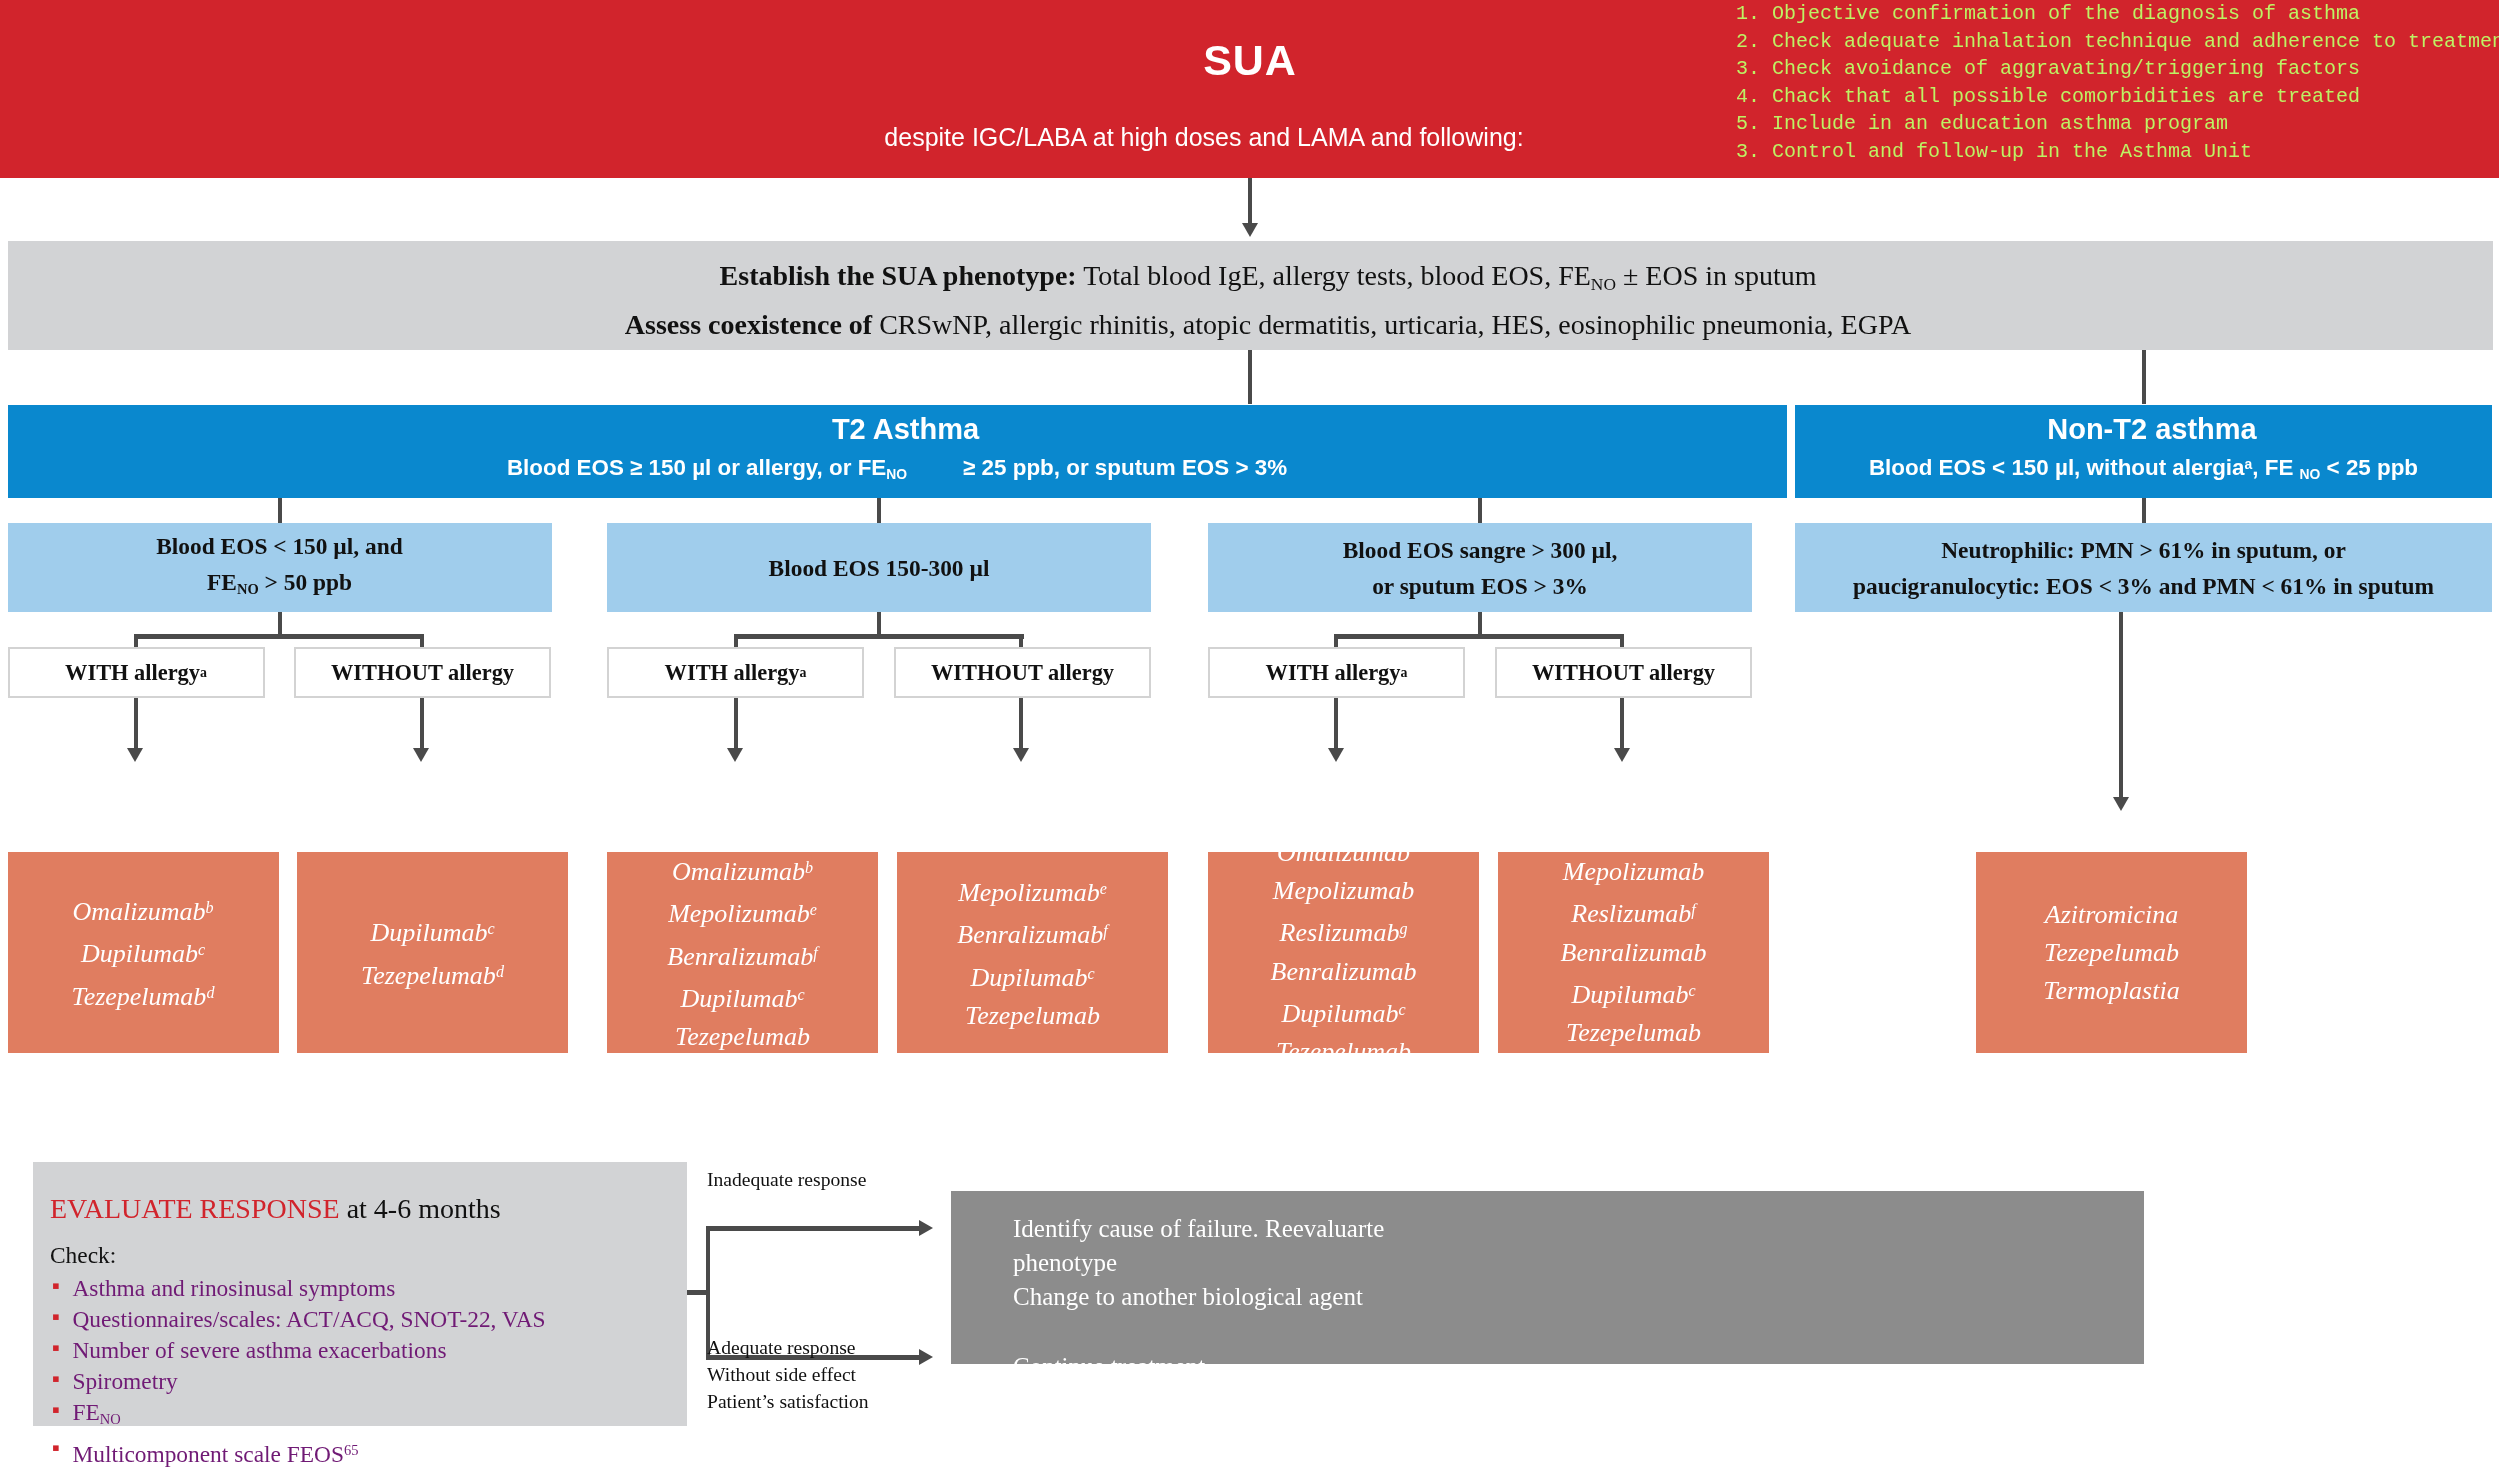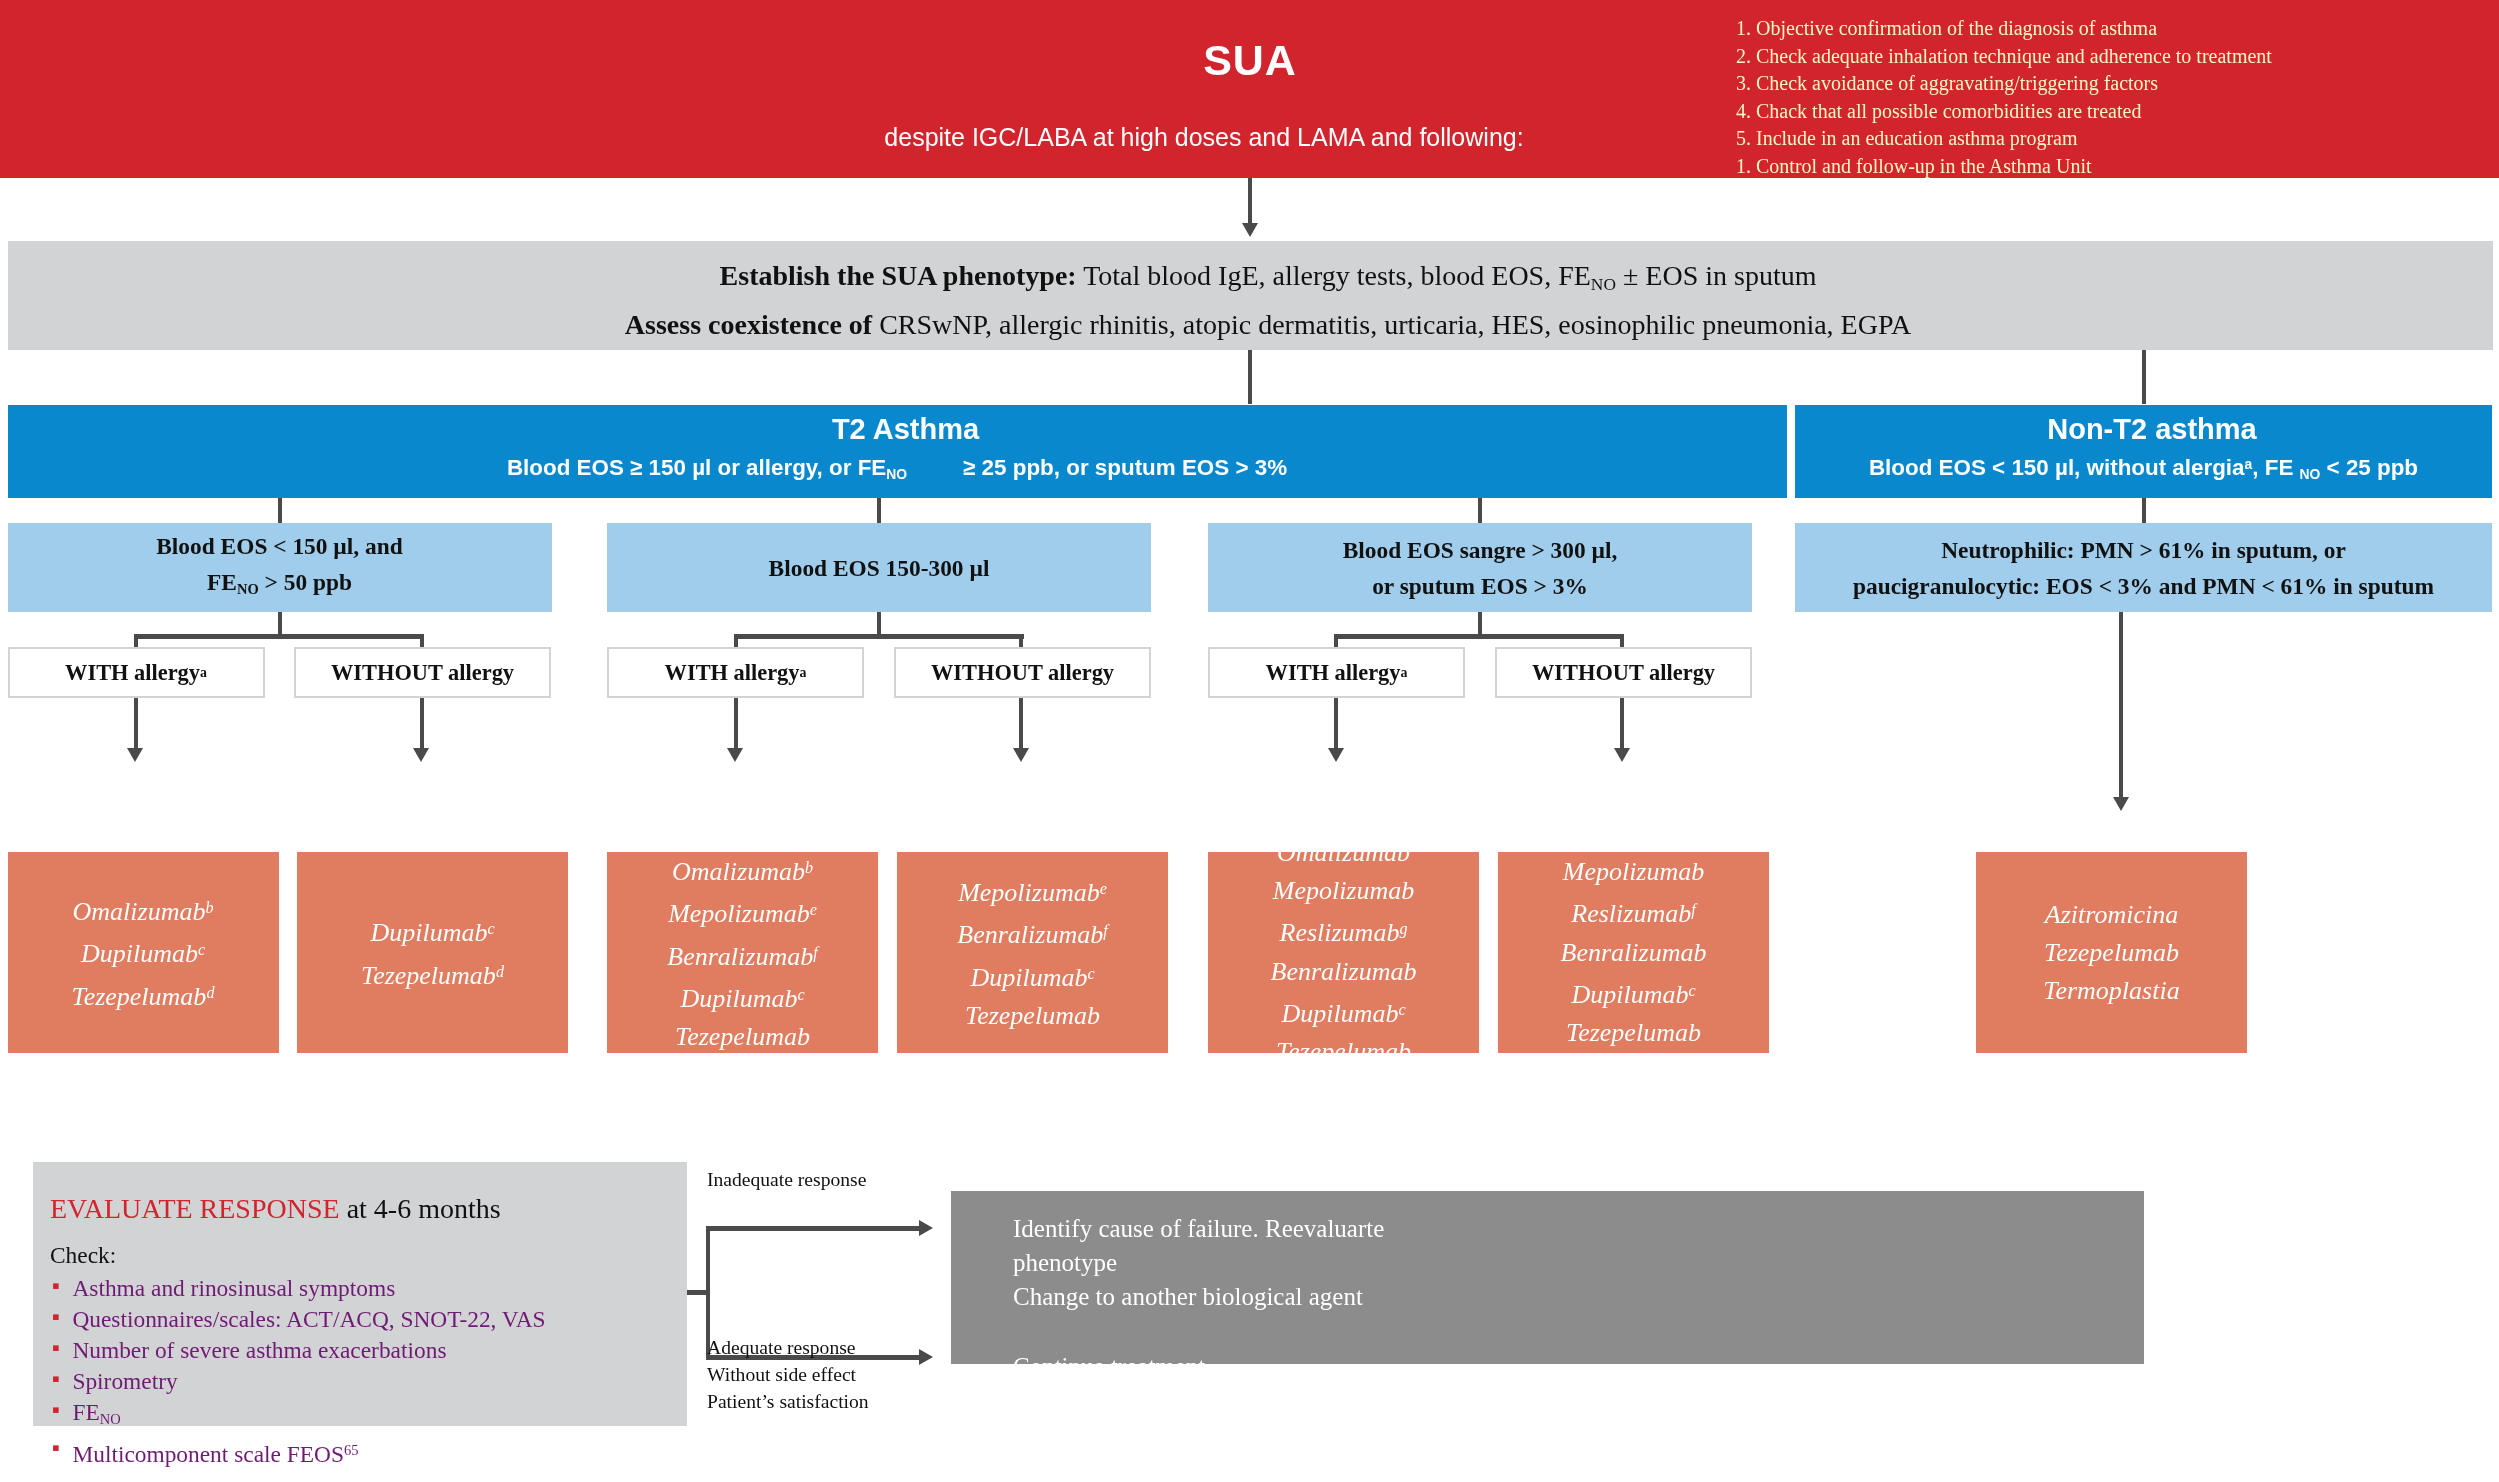--- a/index.html
+++ b/index.html
@@ -25,23 +25,23 @@
     font-family: "Liberation Sans", sans-serif;
     font-weight: bold; font-size: 43px; letter-spacing: 0.9px;
   }
   #sua-subtitle {
     position: absolute; left: 0; top: 123px; width: 2408px;
     text-align: center; color: #ffffff;
     font-family: "Liberation Sans", sans-serif;
     font-size: 25px;
   }
   #red-list {
-    position: absolute; left: 1736px; top: 15px; width: 748px;
-    color: #fef9c3;
-    font-family: Liberation Serif, serif;
+    position: absolute; left: 1736px; top: 0; width: 748px;
+    color: #bef264;
+    font-family: Liberation Mono, monospace;
     font-size: 20px; line-height: 27.6px;
   }
   #red-list div { white-space: nowrap; }
 
   
   #gray-band {
     left: 7.5px; top: 241px; width: 2485px; height: 109px;
     background: #D2D3D5;
     padding-left: 36px;
   }
@@ -178,21 +178,21 @@
 
 <div class="abs" id="red-band">
   <div id="sua-title">SUA</div>
   <div id="sua-subtitle">despite IGC/LABA at high doses and LAMA and following:</div>
   <div id="red-list">
     <div>1. Objective confirmation of the diagnosis of asthma</div>
     <div>2. Check adequate inhalation technique and adherence to treatment</div>
     <div>3. Check avoidance of aggravating/triggering factors</div>
     <div>4. Chack that all possible comorbidities are treated</div>
     <div>5. Include in an education asthma program</div>
-    <div>1. Control and follow-up in the Asthma Unit</div>
+    <div>3. Control and follow-up in the Asthma Unit</div>
   </div>
 </div>
 
 <div class="abs vline" style="left:1248px; top:178px; height:47px;"></div>
 <div class="abs arrow-down" style="left:1242px; top:223px;"></div>
 
 <div class="abs" id="gray-band">
   <div class="line" id="gray-line1">
     <span class="b">Establish the SUA phenotype:</span><span> Total blood IgE, allergy tests, blood EOS, FE</span><span class="sub">NO</span><span> ± EOS in sputum</span>
   </div>

